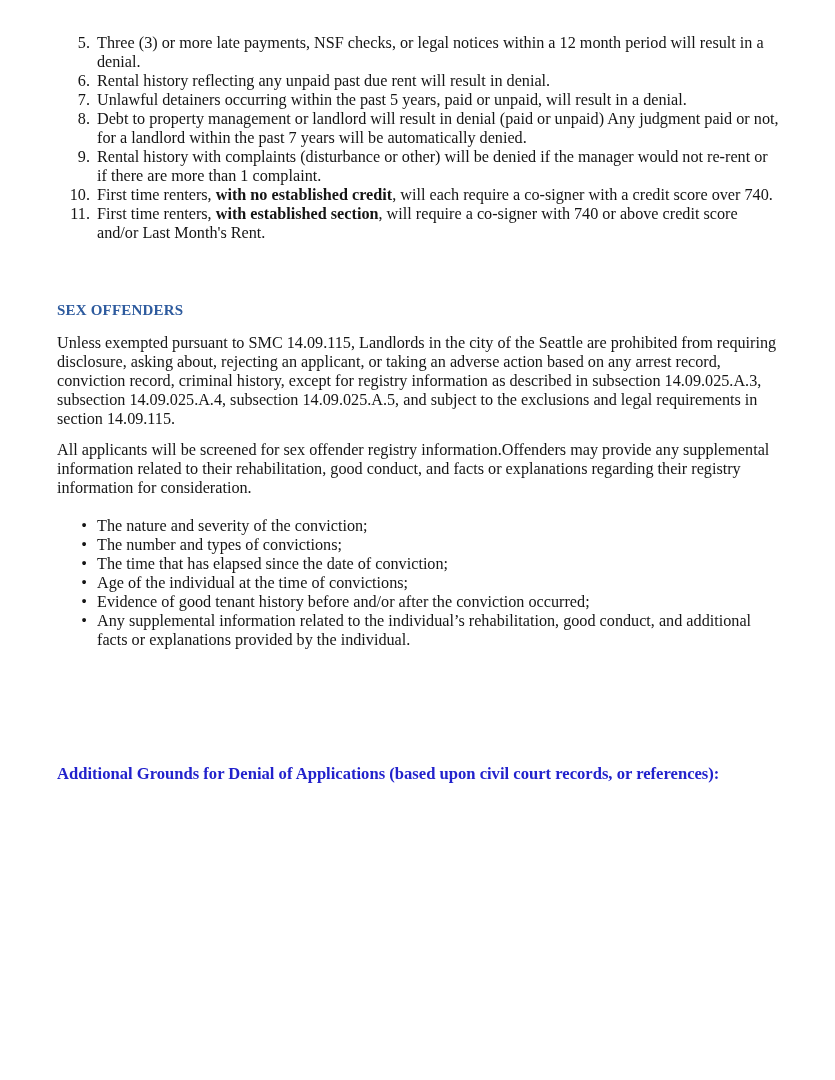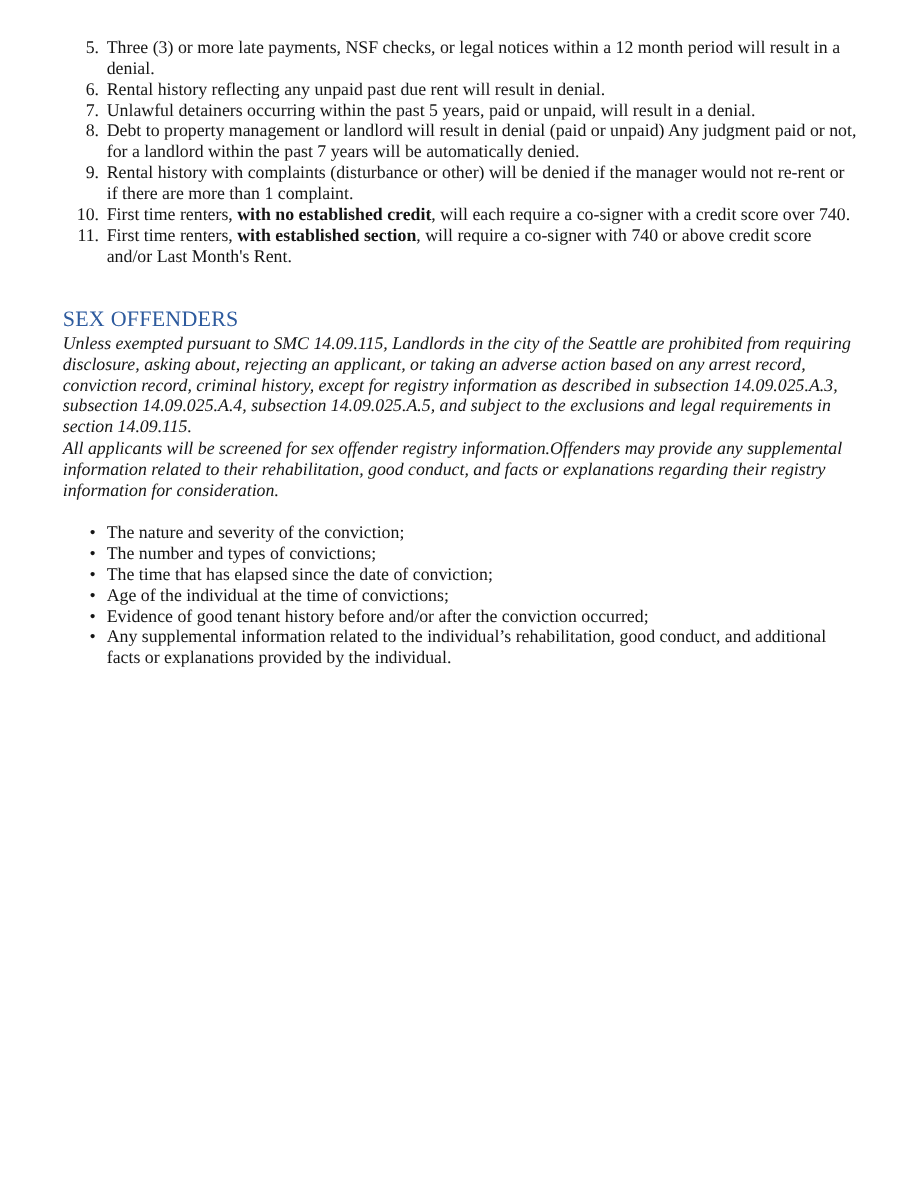--- a/index.html
+++ b/index.html
@@ -15,27 +15,27 @@
     width:835px; height:1080px;
     padding:34px 55px 0 57px;
     background:#ffffff;
   }
   ol, ul { list-style:none; }
   li { display:grid; grid-template-columns:33px 1fr; column-gap:7px; }
   li .num { text-align:right; white-space:nowrap; }
   li .bullet { text-align:right; padding-right:3px; }
   .b { font-weight:bold;text-align:right; }
   h1.section-heading {
-    margin-top:35px;
-    font-size:20px; line-height:24px;
-    font-weight:normal;
+    margin-top:55px;
+    font-size:15px; line-height:24px;
+    font-weight:bold;
     color:var(--heading-color, #2E5B9E);
     letter-spacing:0.2px;
   }
-  p.body-par { margin-top:1px;font-style:italic; }
+  p.body-par { margin-top:12px; }
   .par-1 { margin-top:51px; }
   .par-2 { margin-top:46px; }
   .par-3 { margin-top:17px; }
   ul.factors { margin-top:19px; }
   h2.subheading {
     margin-top:114px;
     font-size:16.6px; line-height:20px;
     font-weight:bold;
     color:var(--subheading-color, #2222CC);
   }
@@ -104,15 +104,16 @@
       <li>
         <span class="bullet">•</span>
         <span class="txt">Evidence of good tenant history before and/or after the conviction occurred;</span>
       </li>
       <li>
         <span class="bullet">•</span>
         <span class="txt">Any supplemental information related to the individual’s rehabilitation, good conduct, and additional facts or explanations provided by the individual.</span>
       </li>
     </ul>
 
+  <h2 class="subheading">Additional Grounds for Denial of Applications (based upon civil court records, or references):</h2>
 
 
 </main>
 
 </body></html>

